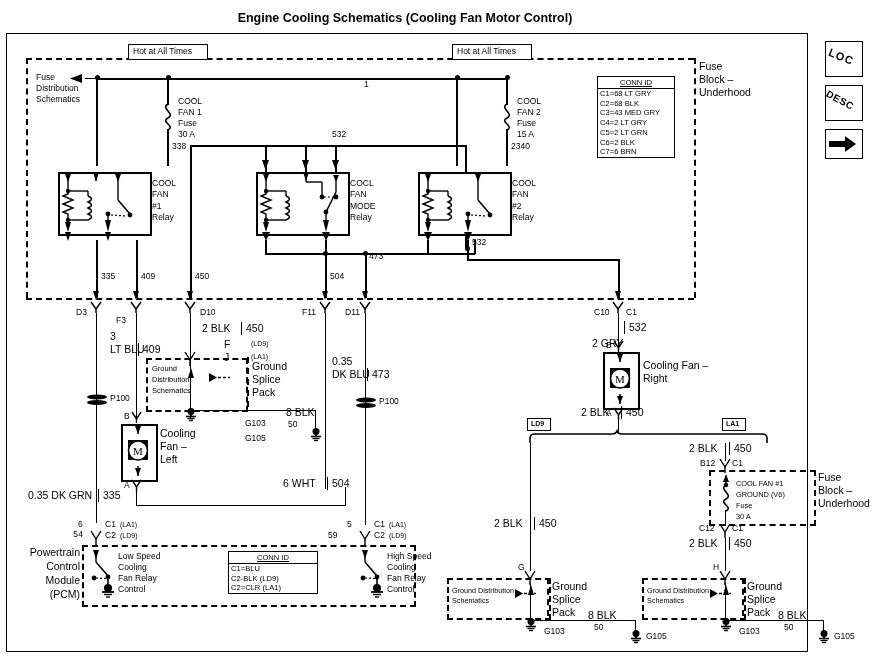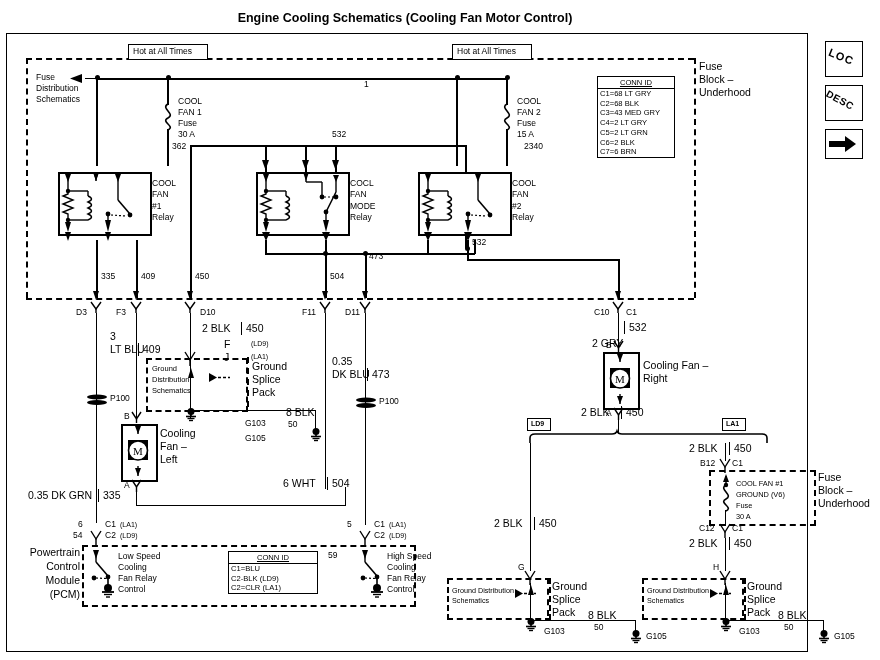--- a/index.html
+++ b/index.html
@@ -88,21 +88,21 @@
 
 <div class="v2" style="left:167px;top:78px;height:27px;"></div>
 <svg width="16" height="26" style="left:160px;top:104px;">
   <path d="M8,0 C0,4 16,10 8,14 C0,18 16,22 8,26" stroke="#000" stroke-width="1.6" fill="none"></path>
 </svg>
 <div class="v2" style="left:167px;top:129px;height:37px;"></div>
 <div class="t lbl-s" style="left:178px;top:96px;line-height:1.3;">COOL
 FAN 1
 Fuse
 30 A</div>
-<div class="t lbl-s" style="left:172px;top:142px;">362</div>
+<div class="t lbl-s" style="left:172px;top:142px;">338</div>
 
 <div class="box2" style="left:58px;top:172px;width:90px;height:60px;"></div>
 <div class="t lbl-s" style="left:152px;top:178px;line-height:1.35;">COOL
 FAN
 #1
 Relay</div>
 
 <svg width="92" height="62" style="left:58px;top:172px;">
 
   <polygon points="35,0 41,0 38,9" fill="#000"></polygon>
@@ -213,21 +213,21 @@
 <div class="v2" style="left:456px;top:78px;height:88px;"></div>
 <div class="v2" style="left:506px;top:78px;height:27px;"></div>
 <svg width="16" height="26" style="left:499px;top:104px;">
   <path d="M8,0 C0,4 16,10 8,14 C0,18 16,22 8,26" stroke="#000" stroke-width="1.6" fill="none"></path>
 </svg>
 <div class="v2" style="left:506px;top:129px;height:37px;"></div>
 <div class="t lbl-s" style="left:517px;top:96px;line-height:1.3;">COOL
 FAN 2
 Fuse
 15 A</div>
-<div class="t lbl-s" style="left:524px;top:142px;">2340</div>
+<div class="t lbl-s" style="left:511px;top:142px;">2340</div>
 
 <div class="box2" style="left:418px;top:172px;width:90px;height:60px;"></div>
 <div class="t lbl-s" style="left:512px;top:178px;line-height:1.35;">COOL
 FAN
 #2
 Relay</div>
 <svg width="92" height="62" style="left:418px;top:172px;">
   <line x1="10" y1="2" x2="10" y2="16" stroke="#000" stroke-width="1.4"></line>
   <polygon points="7,2 13,2 10,10" fill="#000"></polygon>
   <path d="M10,16 L10,22 L5,24 L15,28 L5,32 L15,36 L5,40 L10,42 L10,50" stroke="#000" stroke-width="1.4" fill="none"></path>
@@ -277,21 +277,21 @@
   <path d="M1,11 L6,18 L11,11" stroke="#000" stroke-width="1.4" fill="none"></path>
   <line x1="6" y1="18" x2="6" y2="22" stroke="#000" stroke-width="1.4"></line>
 </svg>
 <div class="t lbl-s" style="left:76px;top:308px;">D3</div>
 
 <svg width="14" height="22" style="left:130px;top:291px;">
   <polygon points="3,0 9,0 6,9" fill="#000"></polygon>
   <path d="M1,11 L6,18 L11,11" stroke="#000" stroke-width="1.4" fill="none"></path>
   <line x1="6" y1="18" x2="6" y2="22" stroke="#000" stroke-width="1.4"></line>
 </svg>
-<div class="t lbl-s" style="left:116px;top:308px;">F3</div>
+<div class="t lbl-s" style="left:116px;top:316px;">F3</div>
 
 <svg width="14" height="22" style="left:184px;top:291px;">
   <polygon points="3,0 9,0 6,9" fill="#000"></polygon>
   <path d="M1,11 L6,18 L11,11" stroke="#000" stroke-width="1.4" fill="none"></path>
   <line x1="6" y1="18" x2="6" y2="22" stroke="#000" stroke-width="1.4"></line>
 </svg>
 <div class="t lbl-s" style="left:200px;top:308px;">D10</div>
 
 <svg width="14" height="22" style="left:319px;top:291px;">
   <polygon points="3,0 9,0 6,9" fill="#000"></polygon>
@@ -419,21 +419,21 @@
 DK BLU</div>
 <div class="t lbl" style="left:372px;top:369px;">473</div>
 <div class="v" style="left:367px;top:368px;height:13px;"></div>
 <svg width="22" height="12" style="left:355px;top:397px;">
   <ellipse cx="11" cy="3" rx="10" ry="2.6" fill="#000"></ellipse>
   <ellipse cx="11" cy="8.5" rx="10" ry="2.6" fill="#000"></ellipse>
 </svg>
 <div class="t lbl-s" style="left:379px;top:397px;">P100</div>
 
 <div class="t lbl-s" style="left:78px;top:520px;">6</div>
-<div class="t lbl-s" style="left:73px;top:531px;">54</div>
+<div class="t lbl-s" style="left:73px;top:531px;font-family:Liberation Mono, monospace;">54</div>
 <div class="t lbl-s" style="left:105px;top:520px;">C1</div>
 <div class="t lbl-xs" style="left:120px;top:521px;">(LA1)</div>
 <div class="t lbl-s" style="left:105px;top:531px;">C2</div>
 <div class="t lbl-xs" style="left:120px;top:532px;">(LD9)</div>
 <svg width="14" height="14" style="left:90px;top:531px;">
   <path d="M1,0 L6,8 L11,0" stroke="#000" stroke-width="1.4" fill="none"></path>
   <line x1="6" y1="8" x2="6" y2="14" stroke="#000" stroke-width="1.4"></line>
 </svg>
 <div class="dash" style="left:82px;top:545px;width:330px;height:58px;"></div>
 <div class="t lbl" style="left:22px;top:546px;line-height:1.32;text-align:right;width:58px;">Powertrain
@@ -459,21 +459,21 @@
 Control</div>
 
 <div class="ctbl" style="left:228px;top:551px;width:88px;">
   <div class="hd"><span>CONN ID</span></div>
   <div class="rw">C1=BLU</div>
   <div class="rw">C2-BLK (LD9)</div>
   <div class="rw">C2=CLR (LA1)</div>
 </div>
 
 <div class="t lbl-s" style="left:347px;top:520px;">5</div>
-<div class="t lbl-s" style="left:328px;top:531px;margin-top:20px;">59</div>
+<div class="t lbl-s" style="left:328px;top:531px;">59</div>
 <div class="t lbl-s" style="left:374px;top:520px;">C1</div>
 <div class="t lbl-xs" style="left:389px;top:521px;">(LA1)</div>
 <div class="t lbl-s" style="left:374px;top:531px;">C2</div>
 <div class="t lbl-xs" style="left:389px;top:532px;">(LD9)</div>
 <svg width="14" height="14" style="left:359px;top:531px;">
   <path d="M1,0 L6,8 L11,0" stroke="#000" stroke-width="1.4" fill="none"></path>
   <line x1="6" y1="8" x2="6" y2="14" stroke="#000" stroke-width="1.4"></line>
 </svg>
 <svg width="48" height="50" style="left:355px;top:548px;">
   <polygon points="7,2 13,2 10,11" fill="#000"></polygon>

